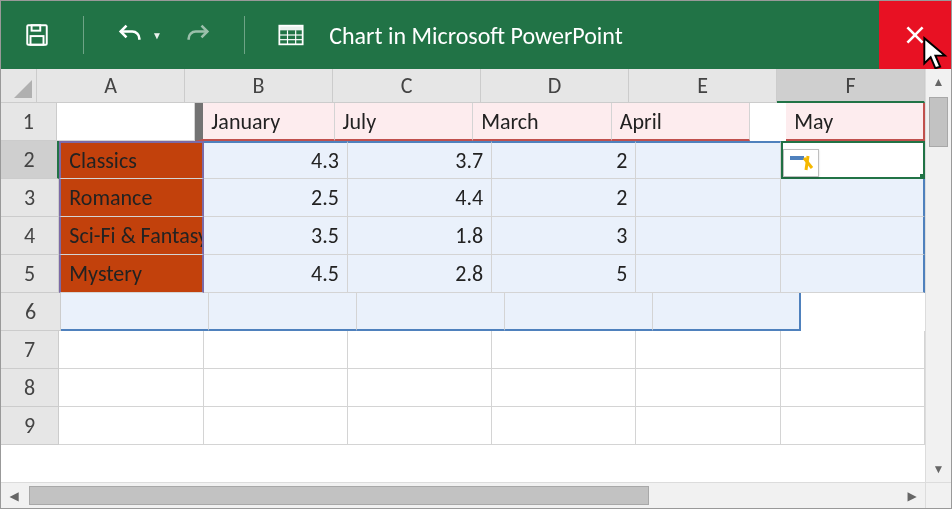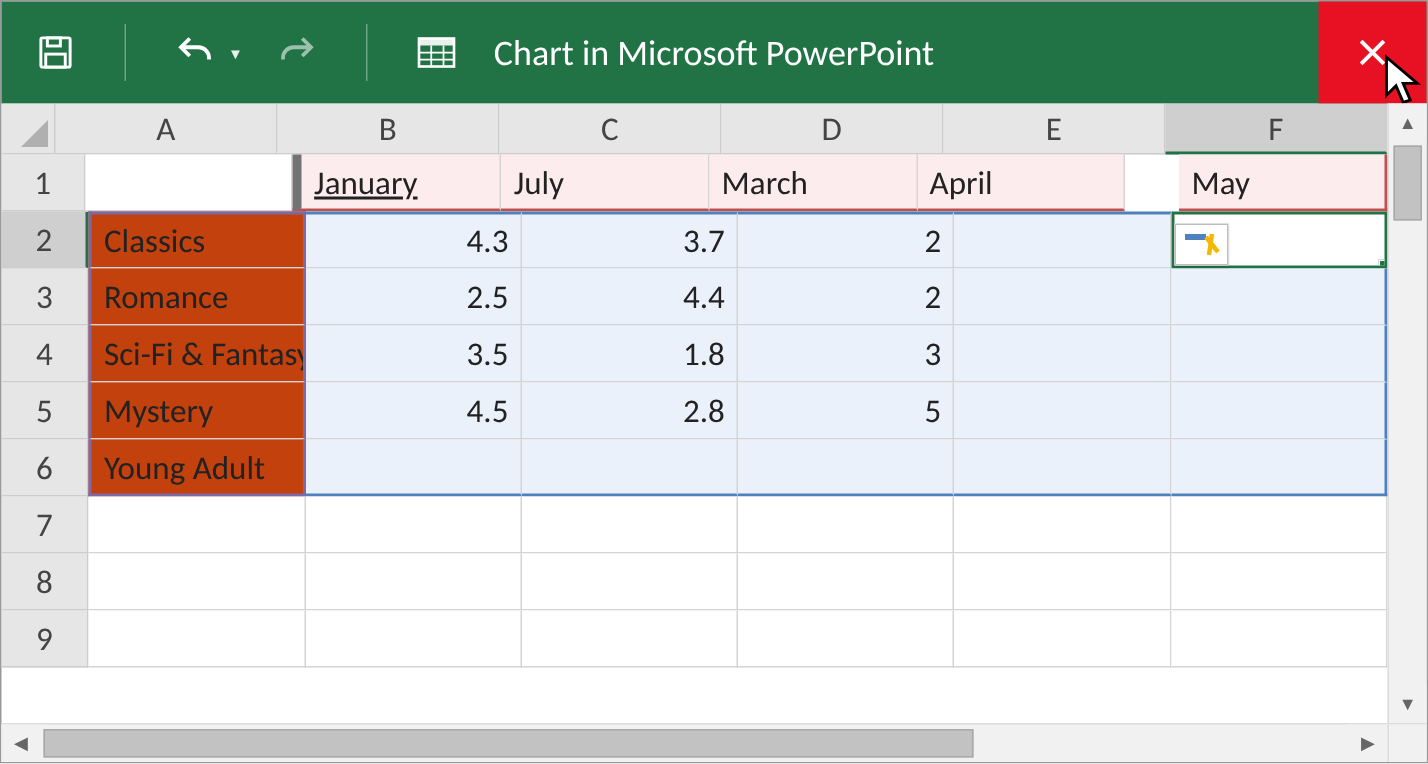--- a/index.html
+++ b/index.html
@@ -30,21 +30,21 @@
   .rowline { display:flex; height:38px; }
   .rowh { width:60px; background:#e6e6e6; border-right:1px solid #ccc; border-bottom:1px solid #ccc; display:flex; align-items:center; justify-content:center; font-size:22px; color:#444;}
   .rowh.active { background:#cfcfcf; border-right:2px solid #217346; }
   .cell { width:148px; height:38px; border-right:1px solid #d4d4d4; border-bottom:1px solid #d4d4d4; padding:2px 8px; font-size:22px; color:#222; display:flex; align-items:center; overflow:hidden; white-space:nowrap; background:#fff; position:relative;}
   .cell.num { justify-content:flex-end;text-align:right; }
   .cell.colhdr { background:#fdecee; border-bottom:2px solid #c0504d;}
   .cell.rowhdr { background:#c2410c; border-right:2px solid #7c6aa6;}
   .cell.data { background:#eaf1fb; }
   .cell.data.top { border-top:2px solid #4f81bd;}
   .cell.rowhdr.top { border-top:2px solid #7c6aa6;}
-  .cell.colhdr.first { border-left:6px solid #737373;text-decoration:underline;}
+  .cell.colhdr.first { border-left:8px solid #737373;}
   .cell.rowhdr.first { border-left:2px solid #7c6aa6;}
   .cell.data.last-col { border-right:2px solid #4f81bd;}
   .cell.data.last-row { border-bottom:2px solid #4f81bd;}
   .cell.rowhdr.last-row {border-bottom:2px solid #7c6aa6;}
   .cell.colhdr.last-col{border-right:2px solid #c0504d;margin-left:36px;}
 
   .active-cell { border:2px solid #217346 !important; background:#fff !important;}
   .fill-handle { position:absolute; right:-4px; bottom:-4px; width:8px; height:8px; background:#217346; border:1px solid #fff;}
   .insert-opts { position:absolute; width:36px; height:28px; border:1px solid #bfbfbf; background:#fff; display:flex; align-items:center; justify-content:center; box-shadow:0 1px 2px rgba(0,0,0,.15);}
   .insert-opts svg { display:block;}
@@ -178,21 +178,20 @@
               <div class="rowh">5</div>
               <div class="cell rowhdr first">Mystery</div>
               <div class="cell data num">4.5</div>
               <div class="cell data num">2.8</div>
               <div class="cell data num">5</div>
               <div class="cell data"></div>
               <div class="cell data last-col"></div>
             </div>
             <div class="rowline">
               <div class="rowh">6</div>
-              <div class="cell rowhdr first last-row">Young Adult</div>
               <div class="cell data last-row"></div>
               <div class="cell data last-row"></div>
               <div class="cell data last-row"></div>
               <div class="cell data last-row"></div>
               <div class="cell data last-col last-row"></div>
             </div>
             <div class="rowline">
               <div class="rowh">7</div>
               <div class="cell"></div>
               <div class="cell"></div>

